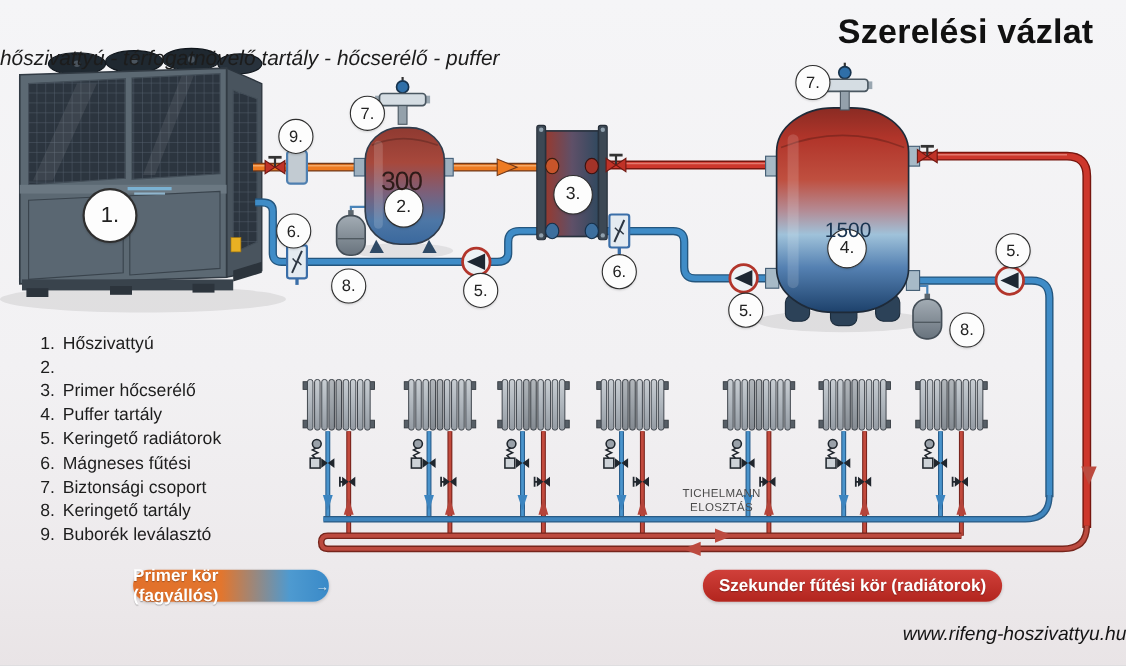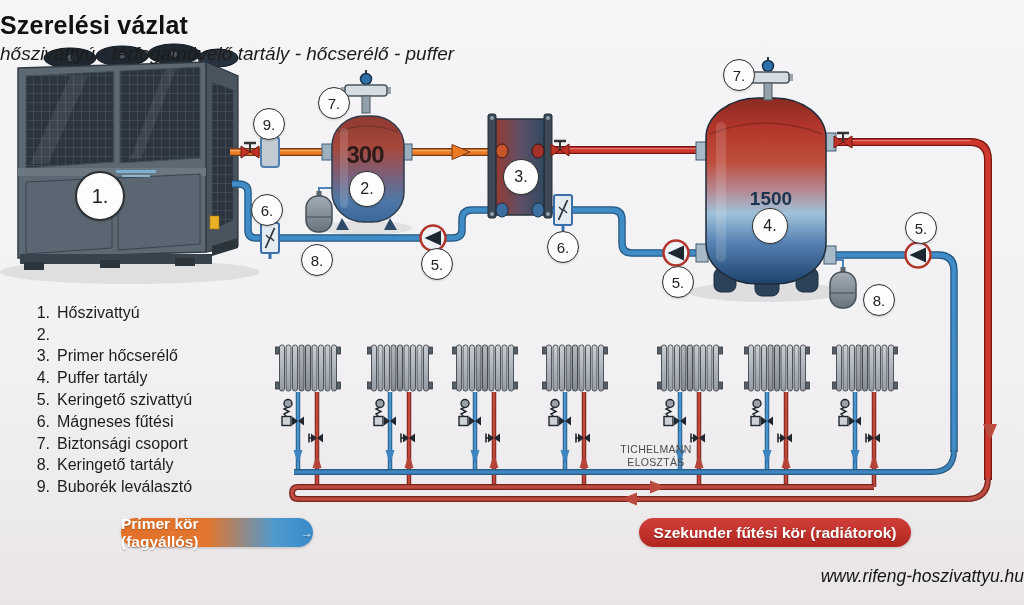--- a/index.html
+++ b/index.html
@@ -3,42 +3,42 @@
 <meta charset="utf-8">
 <style>
   html,body{margin:0;padding:0;background:#dcdcde;}
   #canvas{
     position:relative;width:1024px;height:605px;overflow:hidden;
     font-family:"Liberation Sans",sans-serif;
     background:linear-gradient(180deg,#f5f5f7 0%,#f2f1f3 55%,#edeaec 85%,#e9e4e6 100%);
   }
   .abs{position:absolute;}
   .scheme{position:absolute;left:0;top:0;width:1024px;height:605px;}
-  .title{left:0;top:11px;width:994px;text-align:left;font-size:25px;font-weight:bold;color:#111;letter-spacing:.2px;}
+  .title{left:0;top:11px;width:994px;text-align:right;font-size:31px;font-weight:bold;color:#111;letter-spacing:.2px;}
   .subtitle{left:0;top:43px;width:994px;text-align:left;font-size:19px;font-style:italic;color:#1c1c1c;}
   .legend{left:30px;top:302px;}
   .legend-row{display:flex;gap:7px;height:21.8px;align-items:center;font-size:16px;color:#1d1d1d;}
   .legend-num{width:20px;text-align:right;}
   .badge{
     transform:translate(-50%,-50%);width:30px;height:30px;border-radius:50%;
     background:#fdfdfd;border:1.6px solid #2e2e2e;color:#222;
     display:flex;align-items:center;justify-content:center;font-size:15px;
     box-shadow:0 1px 2px rgba(0,0,0,.15);
   }
   .badge.md{width:34px;height:34px;font-size:16px;}
   .badge.lg{width:46px;height:46px;font-size:20px;border-width:2px;}
-  .cap{transform:translate(-50%,-50%);font-weight:700;}
+  .cap{transform:translate(-50%,-50%);font-weight:400;margin-top:11px;}
   .cap300{left:365px;top:155px;font-size:24px;color:#2e1b18;letter-spacing:-1px;}
   .cap1500{left:771px;top:199px;font-size:19px;color:#1a3450;}
   .tichel{left:656px;top:455px;transform:translate(-50%,-50%);text-align:center;
     font-size:10.5px;line-height:12.5px;color:#4b4b4b;letter-spacing:.3px;}
   .pill{top:518px;height:29px;border-radius:15px;display:flex;align-items:center;justify-content:center;
     color:#fff;font-size:15.5px;font-weight:bold;text-shadow:0 1px 1px rgba(0,0,0,.28);
     box-shadow:0 1px 3px rgba(0,0,0,.2);}
-  .pill-primary{left:121px;width:192px;
+  .pill-primary{left:121px;width:178px;
     background:linear-gradient(90deg,#e2702a 0%,#e2762e 45%,#4e9ad0 80%,#3a8ac8 100%);gap:28px;}
   .pill-primary .pill-arrow{font-size:12px;margin-left:5px;opacity:.8;font-weight:normal;}
   .pill-secondary{left:639px;width:272px;background:linear-gradient(180deg,#d0403a 0%,#b2251e 100%);}
   .website{right:0;top:566px;font-size:17.5px;font-style:italic;font-weight:500;color:#141414;}
 </style>
 </head>
 <body>
 
 <div id="canvas">
 
@@ -306,21 +306,21 @@
     <div class="legend-row">
         <span class="legend-num">3.</span>
         <span>Primer hőcserélő</span>
       </div>
     <div class="legend-row">
         <span class="legend-num">4.</span>
         <span>Puffer tartály</span>
       </div>
     <div class="legend-row">
         <span class="legend-num">5.</span>
-        <span>Keringető szivattyú</span>
+        <span>Keringető radiátorok</span>
       </div>
     <div class="legend-row">
         <span class="legend-num">6.</span>
         <span>Mágneses fűtési</span>
       </div>
     <div class="legend-row">
         <span class="legend-num">7.</span>
         <span>Biztonsági csoport</span>
       </div>
     <div class="legend-row">

